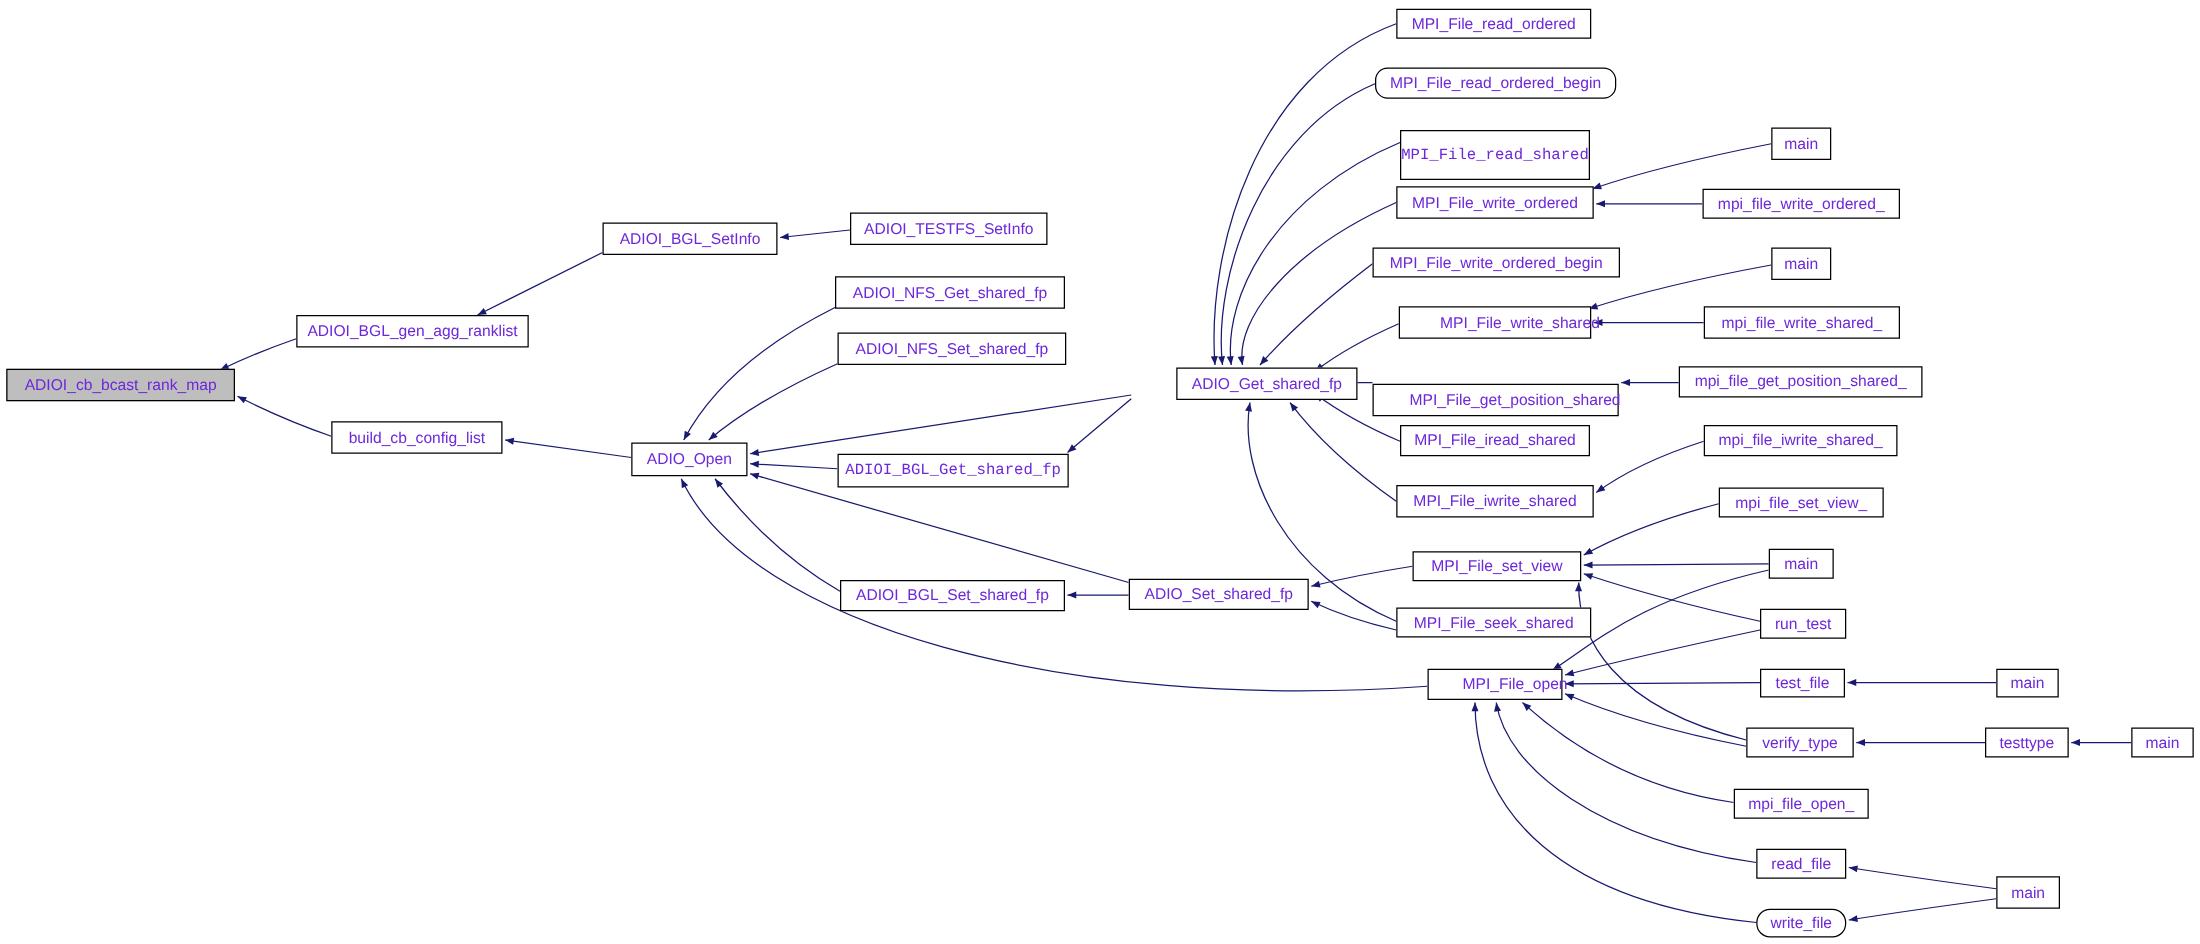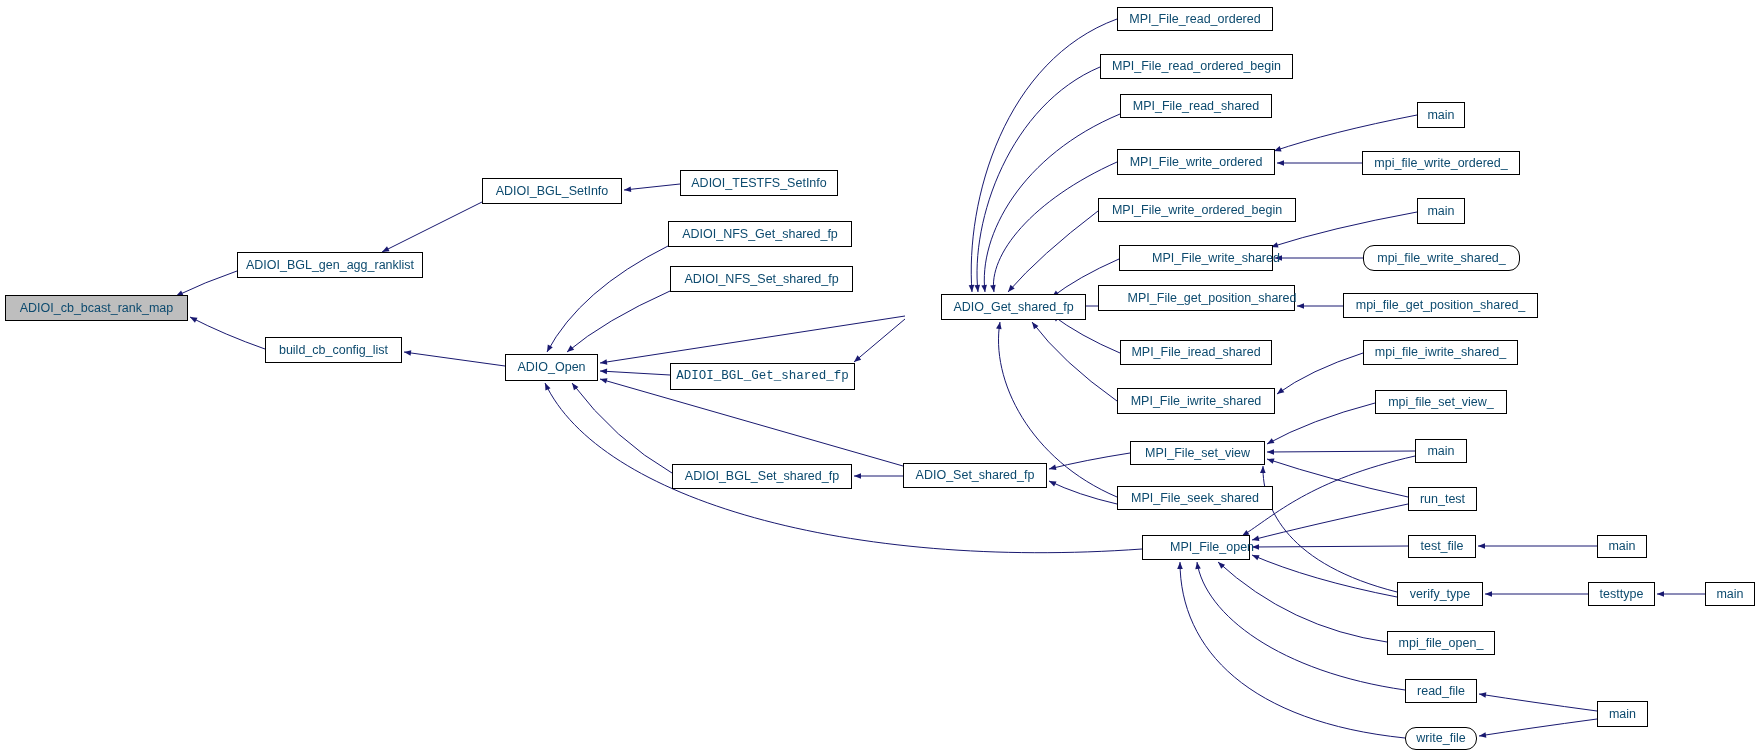--- a/index.html
+++ b/index.html
@@ -11,21 +11,21 @@
     overflow: hidden;
     font-family: "Liberation Sans", sans-serif;
   }
   .edge-layer { position: absolute; left: 0; top: 0; }
   .node-layer { position: absolute; left: 0; top: 0; width: 100%; height: 100%; }
   .node {
     position: absolute;
     box-sizing: border-box;
     border: 1px solid #000000;
     background: #ffffff;
-    color: #0c4a6e;
+    color: #6d28d9;
     display: flex;
     align-items: center;
     justify-content: center;
     font-size: 12.5px;
     line-height: 1;
     white-space: nowrap;
     cursor: pointer;
     text-align: center;
   }
   .node.root { background: #bebebe; }
@@ -98,35 +98,35 @@
       <div class="node" style="left: 482px; top: 178px; width: 140px; height: 26px;">ADIOI_BGL_SetInfo</div>
       <div class="node" style="left: 680px; top: 170px; width: 158px; height: 26px;">ADIOI_TESTFS_SetInfo</div>
       <div class="node" style="left: 505px; top: 354px; width: 93px; height: 27px;">ADIO_Open</div>
       <div class="node" style="left: 668px; top: 221px; width: 184px; height: 26px;">ADIOI_NFS_Get_shared_fp</div>
       <div class="node" style="left: 670px; top: 266px; width: 183px; height: 26px;">ADIOI_NFS_Set_shared_fp</div>
       <div class="node" style="left: 670px; top: 363px; width: 185px; height: 27px; font-family: Liberation Mono, monospace;">ADIOI_BGL_Get_shared_fp</div>
       <div class="node" style="left: 672px; top: 464px; width: 180px; height: 25px;">ADIOI_BGL_Set_shared_fp</div>
       <div class="node" style="left: 905px; top: 294px; width: 145px; height: 26px; margin-left: 36px;">ADIO_Get_shared_fp</div>
       <div class="node" style="left: 903px; top: 463px; width: 144px; height: 25px;">ADIO_Set_shared_fp</div>
       <div class="node" style="left: 1117px; top: 7px; width: 156px; height: 24px;">MPI_File_read_ordered</div>
-      <div class="node" style="left: 1100px; top: 54px; width: 193px; height: 25px;">MPI_File_read_ordered_begin</div>
-      <div class="node" style="left: 1120px; top: 94px; width: 152px; height: 24px;">MPI_File_read_shared</div>
+      <div class="node" style="left: 1100px; top: 54px; width: 193px; height: 25px; border-radius: 10px;">MPI_File_read_ordered_begin</div>
+      <div class="node" style="left: 1120px; top: 104px; width: 152px; height: 40px; font-family: Liberation Mono, monospace;">MPI_File_read_shared</div>
       <div class="node" style="left: 1117px; top: 149px; width: 158px; height: 26px;">MPI_File_write_ordered</div>
       <div class="node" style="left: 1098px; top: 198px; width: 198px; height: 24px;">MPI_File_write_ordered_begin</div>
       <div class="node" style="left: 1119px; top: 245px; width: 154px; height: 26px; padding-left: 40px;">MPI_File_write_shared</div>
-      <div class="node" style="left: 1098px; top: 285px; width: 197px; height: 26px; padding-left: 31px;">MPI_File_get_position_shared</div>
+      <div class="node" style="left: 1098px; top: 307px; width: 197px; height: 26px; padding-left: 31px;">MPI_File_get_position_shared</div>
       <div class="node" style="left: 1120px; top: 340px; width: 152px; height: 25px;">MPI_File_iread_shared</div>
       <div class="node" style="left: 1117px; top: 388px; width: 158px; height: 26px;">MPI_File_iwrite_shared</div>
       <div class="node" style="left: 1130px; top: 441px; width: 135px; height: 24px;">MPI_File_set_view</div>
       <div class="node" style="left: 1117px; top: 486px; width: 156px; height: 24px;">MPI_File_seek_shared</div>
       <div class="node" style="left: 1142px; top: 535px; width: 108px; height: 25px; padding-left: 32px;">MPI_File_open</div>
       <div class="node" style="left: 1417px; top: 102px; width: 48px; height: 26px;">main</div>
       <div class="node" style="left: 1362px; top: 151px; width: 158px; height: 24px;">mpi_file_write_ordered_</div>
       <div class="node" style="left: 1417px; top: 198px; width: 48px; height: 26px;">main</div>
-      <div class="node" style="left: 1363px; top: 245px; width: 157px; height: 26px; border-radius: 11px;">mpi_file_write_shared_</div>
+      <div class="node" style="left: 1363px; top: 245px; width: 157px; height: 26px;">mpi_file_write_shared_</div>
       <div class="node" style="left: 1343px; top: 293px; width: 195px; height: 25px;">mpi_file_get_position_shared_</div>
       <div class="node" style="left: 1363px; top: 340px; width: 155px; height: 25px;">mpi_file_iwrite_shared_</div>
       <div class="node" style="left: 1375px; top: 390px; width: 132px; height: 24px;">mpi_file_set_view_</div>
       <div class="node" style="left: 1415px; top: 439px; width: 52px; height: 24px;">main</div>
       <div class="node" style="left: 1408px; top: 487px; width: 69px; height: 24px;">run_test</div>
       <div class="node" style="left: 1408px; top: 535px; width: 68px; height: 23px;">test_file</div>
       <div class="node" style="left: 1597px; top: 535px; width: 50px; height: 23px;">main</div>
       <div class="node" style="left: 1397px; top: 582px; width: 86px; height: 24px;">verify_type</div>
       <div class="node" style="left: 1588px; top: 582px; width: 67px; height: 24px;">testtype</div>
       <div class="node" style="left: 1705px; top: 582px; width: 50px; height: 24px;">main</div>

